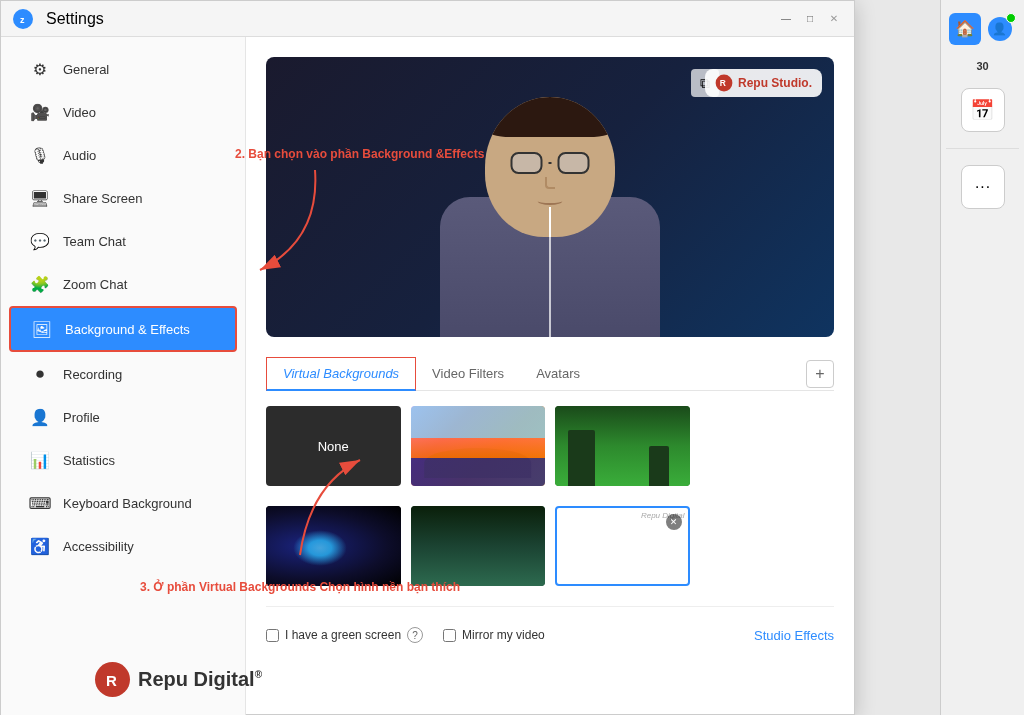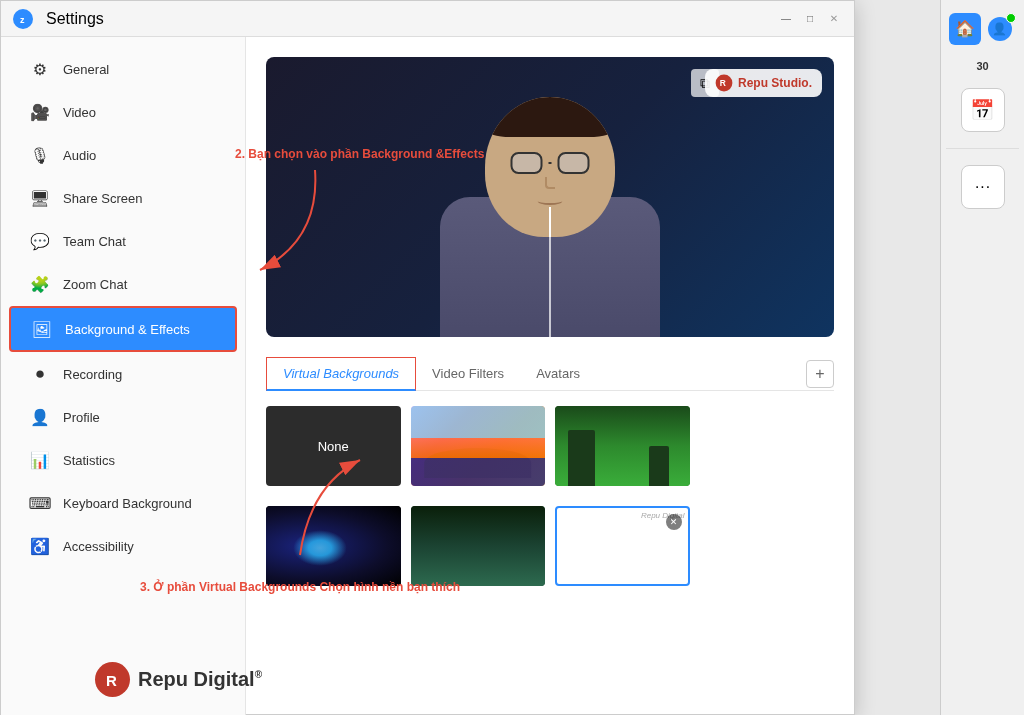--- a/index.html
+++ b/index.html
@@ -487,20 +487,32 @@
         <div class="bg-item bg-white-selected" style="position:relative;">
           <div style="position:absolute;top:3px;right:3px;display:flex;gap:3px;">
             <span style="font-size:8px;color:#aaa;font-style:italic;">Repu Digital</span>
             <div class="bg-item-close">✕</div>
           </div>
         </div>
 
         <div style="height:80px;"></div>
       </div>
 
+      <div class="bottom-controls">
+        <div class="checkbox-group">
+          <input type="checkbox" style="">
+          <label>I have a green screen</label>
+          <span style="width:16px;height:16px;border-radius:50%;border:1px solid #999;display:inline-flex;align-items:center;justify-content:center;font-size:10px;color:#666;">?</span>
+        </div>
+        <div class="checkbox-group">
+          <input type="checkbox" style="">
+          <label>Mirror my video</label>
+        </div>
+        <a class="studio-effects-link">Studio Effects</a>
+      </div>
     </div>
   </div>
 </div>
 
 <div class="annot-box" style="left:235px;top:145px;line-height:1.6;">
   <span>2. Bạn chọn vào phần
 Background &amp;Effects</span>
 </div>
 
 <svg class="arrow-svg" style="position:absolute;left:230px;top:160px;width:120px;height:130px;pointer-events:none;">

